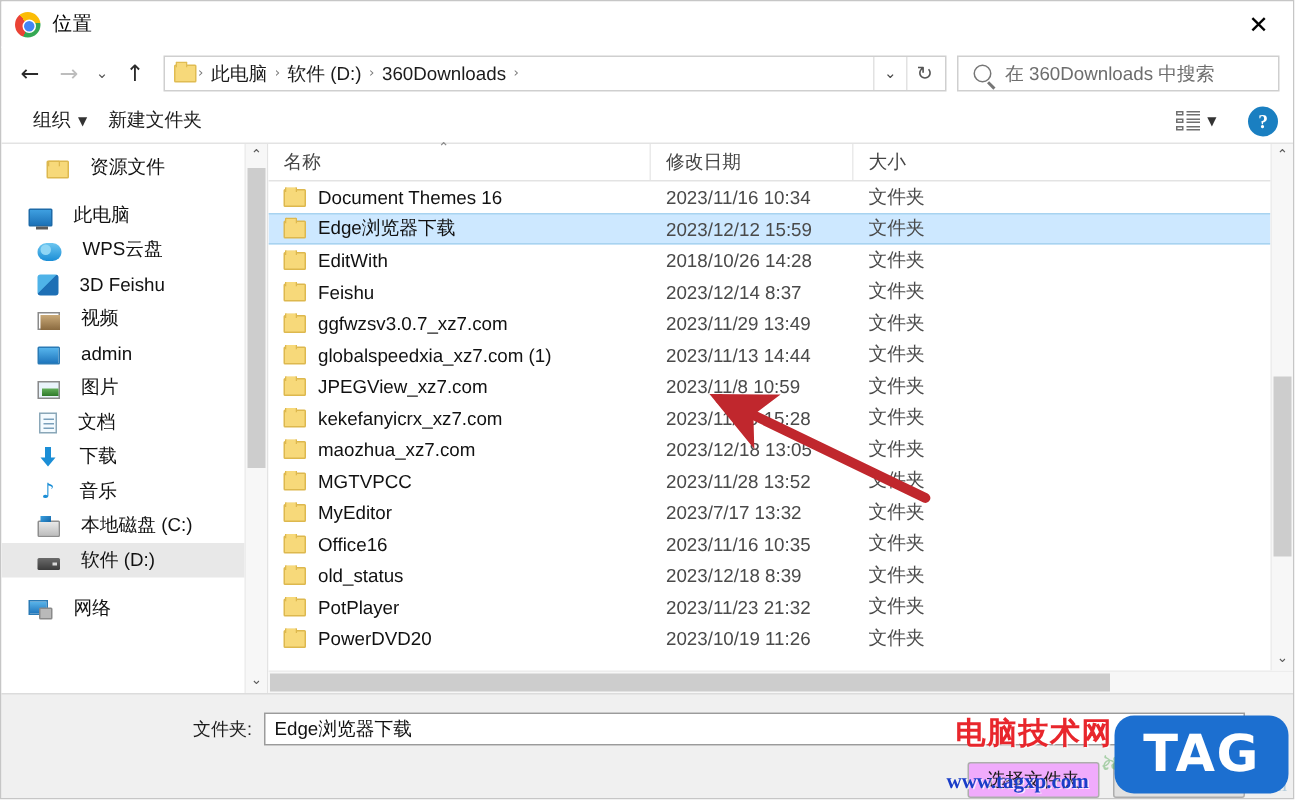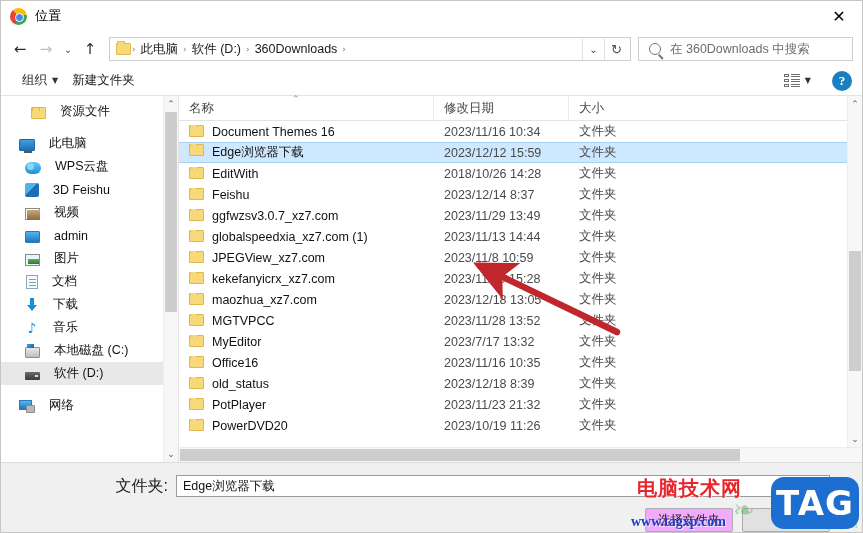--- a/index.html
+++ b/index.html
@@ -224,21 +224,21 @@
     position:absolute; left:113px; top:-2px; font-size:9px; color:#8a8a8a;
     font-family:"DejaVu Sans", sans-serif;
   }
 
   .rows { flex:1 1 auto; overflow:hidden; position:relative; padding-right:15px; }
   .row {
     height:21px; display:flex; align-items:center; font-size:12.5px; color:#111;
     cursor:pointer;
   }
   .row.selected { background:#cde8ff; border-top:1px solid #a8d3f0; border-bottom:1px solid #a8d3f0; height:21px; }
-  .cell-name { width:255px; display:flex; gap:8px; padding-left:10px; white-space:nowrap; overflow:hidden;}
+  .cell-name { width:255px; display:flex; align-items:center; gap:8px; padding-left:10px; white-space:nowrap; overflow:hidden;}
   .cell-date { width:135px; padding-left:10px; color:#4a4a4a; white-space:nowrap; }
   .cell-type { width:125px; padding-left:10px; color:#4a4a4a; white-space:nowrap; }
   .cell-size { width:95px; padding-left:10px; color:#4a4a4a; }
   .rowfolder{
     width:15px;height:12px;background:#f7d97a;border:1px solid #ddb84e;border-radius:1px;
     position:relative;flex:none;
   }
   .rowfolder::before{content:"";position:absolute;left:0;top:-3px;width:6px;height:3px;background:#f7d97a;border:1px solid #ddb84e;border-bottom:none;border-radius:1px 1px 0 0;}
 
   
@@ -247,21 +247,21 @@
     border-top:1px solid #ededed; position:relative;
   }
   .hs-thumb{ position:absolute; left:1px; top:1px; bottom:1px; width:82%; background:#cdcdcd;}
 
   
   .footer {
     min-height: 70px; background:#f0f0f0; border-top:1px solid #dcdcdc;
     position:relative; padding: 12px 16px 0 0;
   }
   .fieldrow { display:flex; align-items:center; }
-  .field-label { font-size:16px; color:#1b1b1b; width:175px; text-align:right; padding-right:8px; }
+  .field-label { font-size:12px; color:#1b1b1b; width:175px; text-align:right; padding-right:8px; }
   .field-input {
     flex:1 1 auto; height:22px; background:#fff; border:1px solid #9b9b9b;
     font-size:12.5px; color:#111; padding:0 6px; display:flex; align-items:center;
     margin-right:16px;
   }
   .btnrow { display:flex; justify-content:flex-end; gap:9px; margin-top:11px; padding-right:16px; }
   .dlgbtn {
     width:88px; height:24px; font-size:12.5px; color:#1b1b1b;
     background:#e1e1e1; border:1px solid #adadad; border-radius:2px;
     display:flex; align-items:center; justify-content:center; cursor:pointer;
@@ -276,21 +276,21 @@
     position:absolute; left:8px; top:-2px; font-size:20px; font-weight:bold; color:#e8262c;
     letter-spacing:1px; font-family:"DejaVu Sans", sans-serif;
     text-shadow: 1px 1px 0 rgba(255,255,255,.7);
   }
   .wm-url {
     position:absolute; left:2px; bottom:2px; font-size:14px; color:#1a3ec8;
     font-family:"Liberation Serif", serif; font-weight:bold;
     text-shadow: 1px 1px 0 rgba(255,255,255,.7);
   }
   .wm-tag {
-    position:absolute; right:3px; top:0px; width:88px; height:52px;
+    position:absolute; right:3px; top:0px; width:116px; height:52px;
     background:#1c6fd0; border-radius:13px;
     display:flex;align-items:center;justify-content:center;
     color:#fff; font-size:34px; font-weight:bold; letter-spacing:1px;
     font-family:"DejaVu Sans", sans-serif;
   }
   .wm-ghost{
     position:absolute; right:6px; top:6px; font-size:17px; color:rgba(90,150,190,.45);
     font-family:"DejaVu Sans", sans-serif; font-weight:bold;
   }
   .wm-ghost2{

